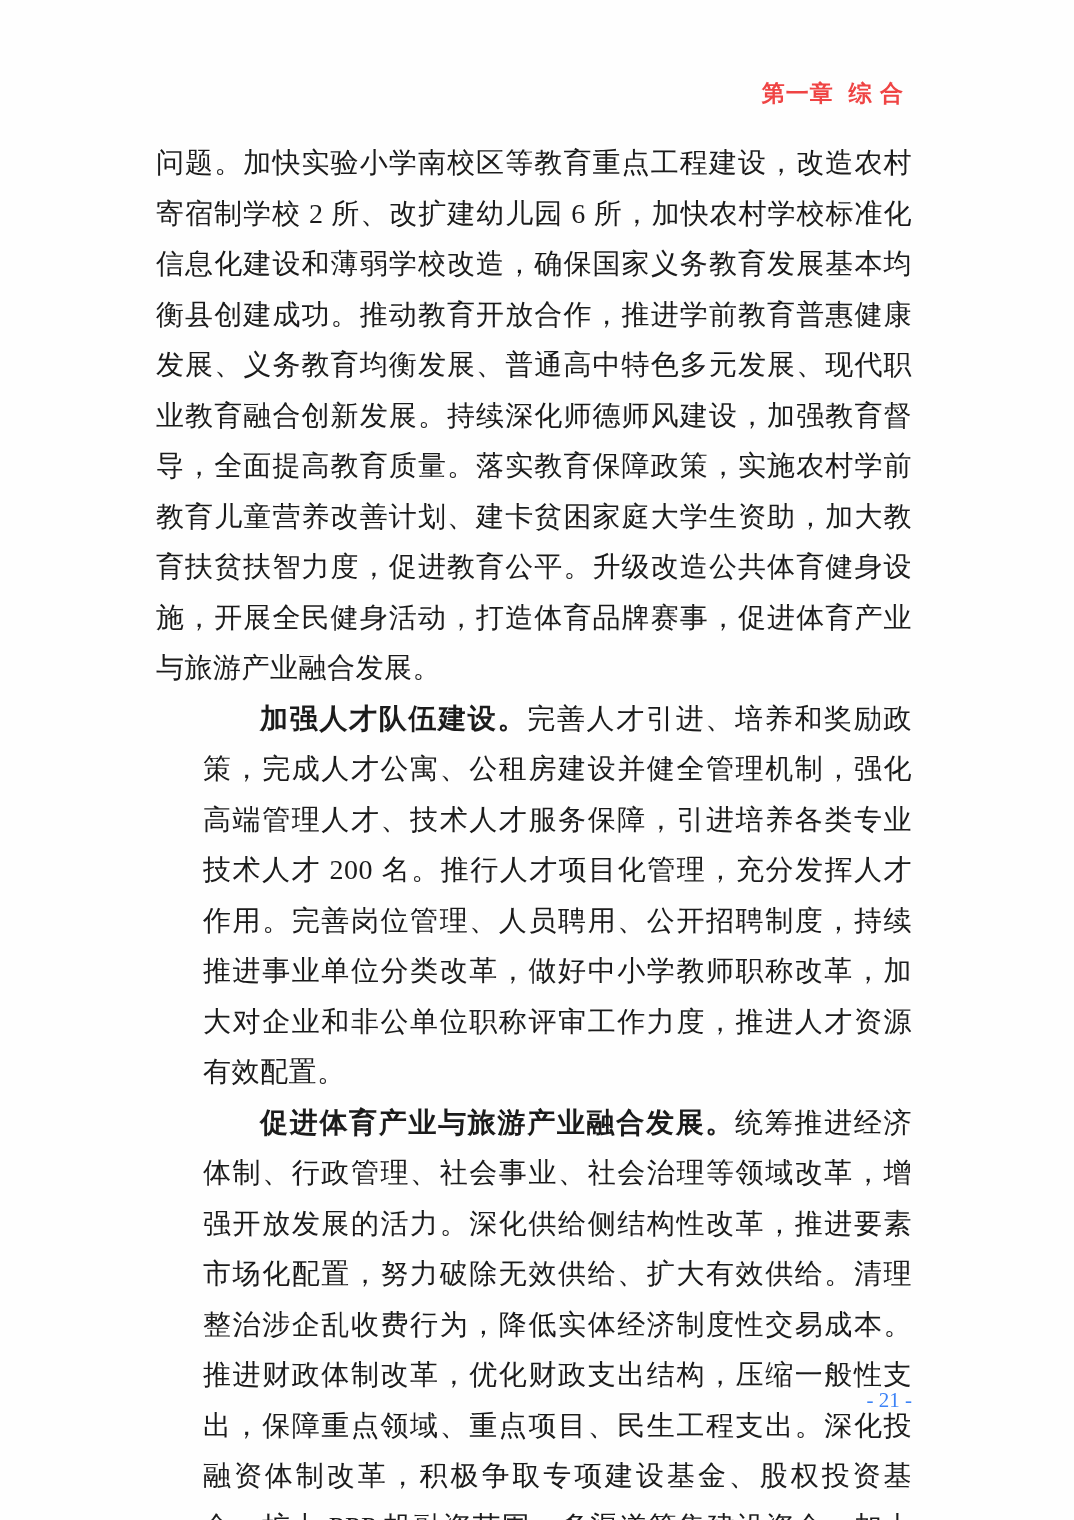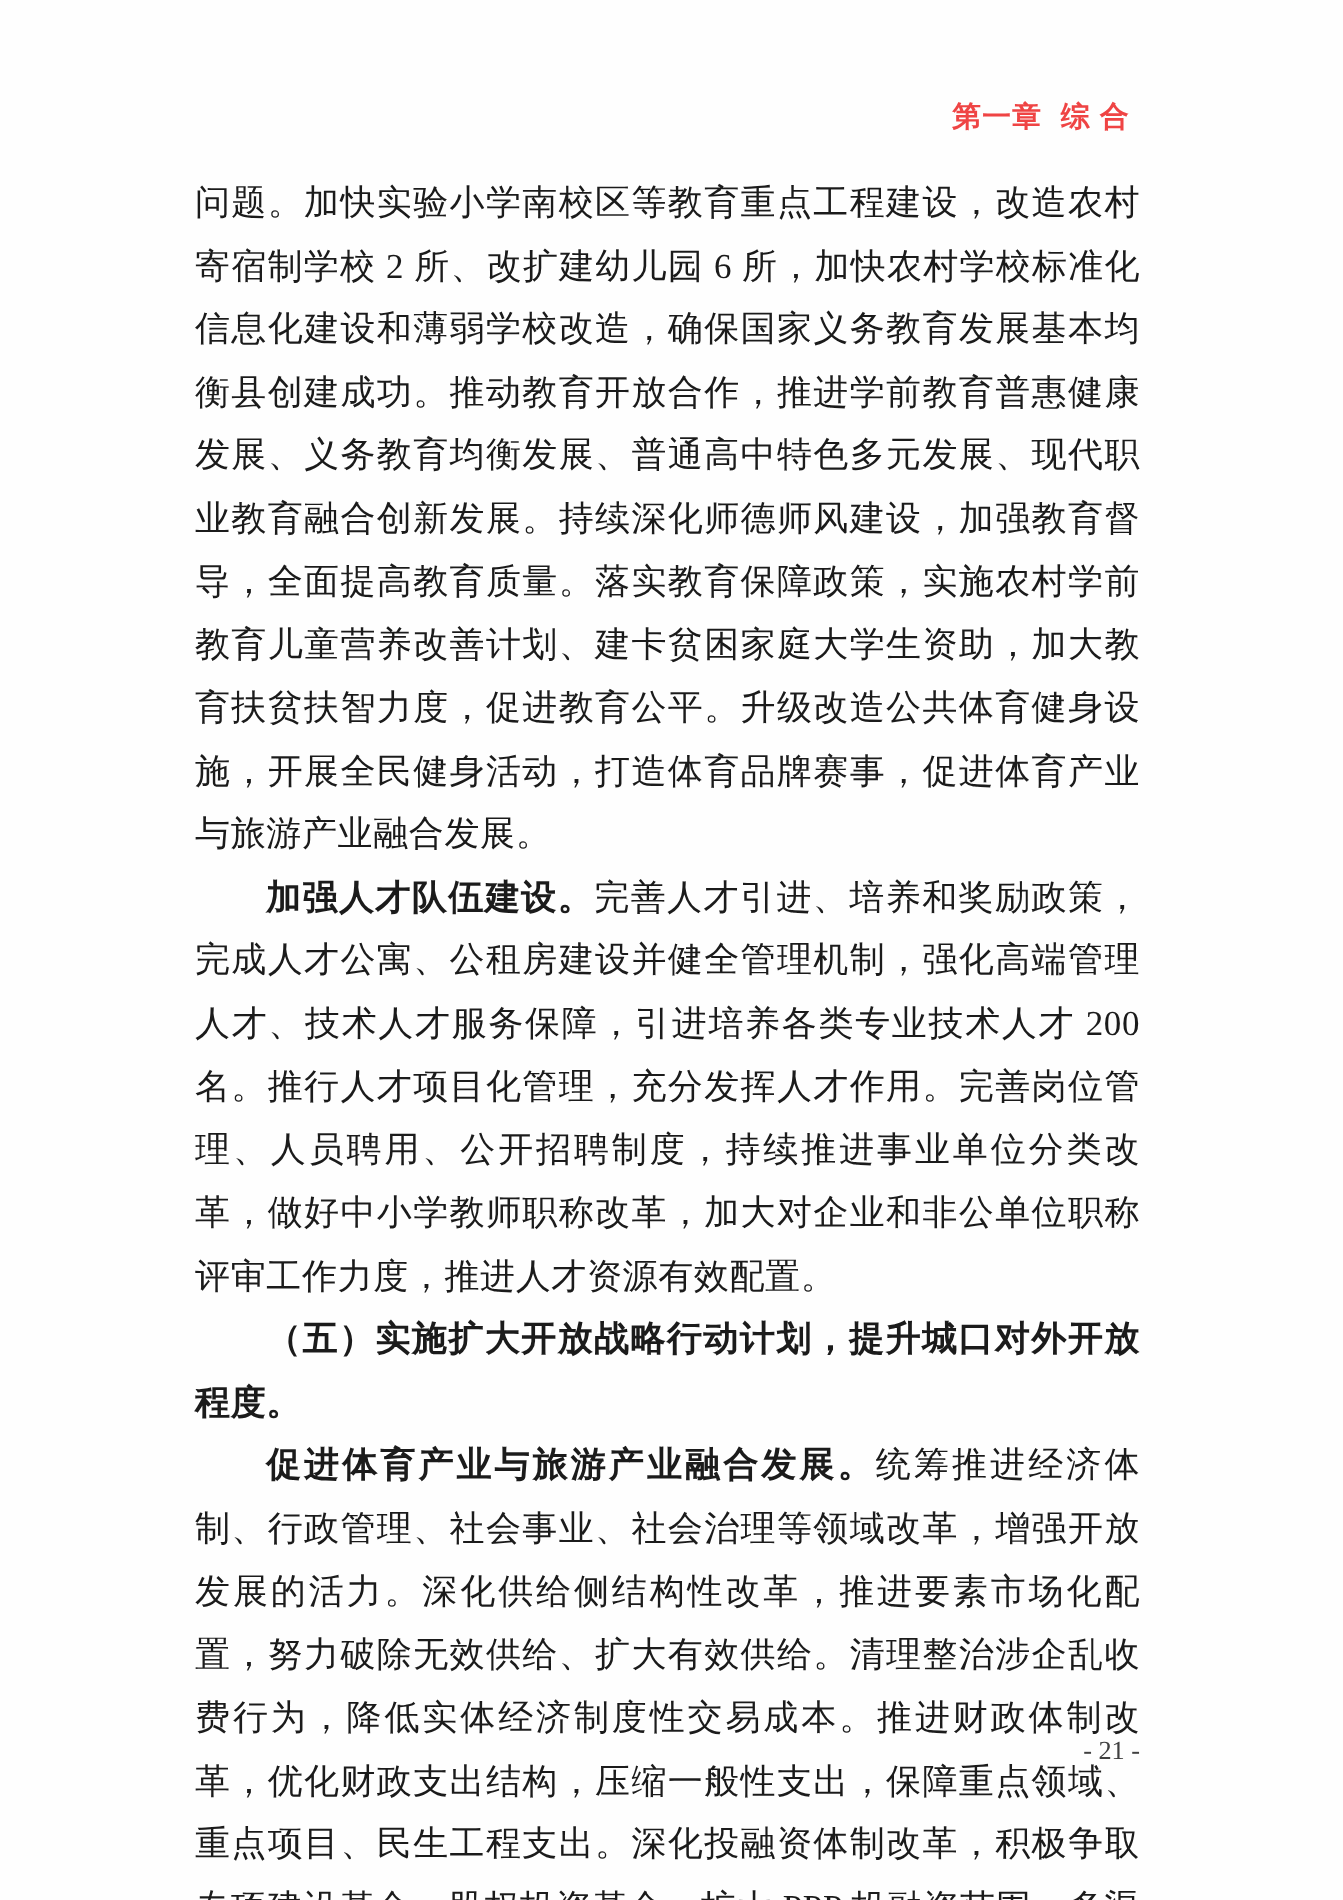--- a/index.html
+++ b/index.html
@@ -43,50 +43,50 @@
     text-align: justify;
     text-justify: inter-character;
     letter-spacing: 0.5px;
   }
   .para {
     margin: 0;
     padding: 0;
   }
   .para.indent {
     text-indent: 57px;
+    margin-left: 47px;
   }
   .lead {
     font-weight: bold;
   }
   .bold-para {
     font-weight: bold;
   }
   .page-number {
     position: absolute;
     top: 1388px;
     right: 162px;
     font-size: 21px;
-    color: #404040;
+    color: #3b82f6;
     white-space: pre;
   }
 </style>
 </head>
 <body>
 
 <div class="page">
 
   <div class="chapter-header">第一章  综 合</div>
 
   <div class="content">
 
     <p class="para"><span>问题。加快实验小学南校区等教育重点工程建设，改造农村寄宿制学校 2 所、改扩建幼儿园 6 所，加快农村学校标准化信息化建设和薄弱学校改造，确保国家义务教育发展基本均衡县创建成功。推动教育开放合作，推进学前教育普惠健康发展、义务教育均衡发展、普通高中特色多元发展、现代职业教育融合创新发展。持续深化师德师风建设，加强教育督导，全面提高教育质量。落实教育保障政策，实施农村学前教育儿童营养改善计划、建卡贫困家庭大学生资助，加大教育扶贫扶智力度，促进教育公平。升级改造公共体育健身设施，开展全民健身活动，打造体育品牌赛事，促进体育产业与旅游产业融合发展。</span></p>
 
     <p class="para indent"><span class="lead">加强人才队伍建设。</span><span>完善人才引进、培养和奖励政策，完成人才公寓、公租房建设并健全管理机制，强化高端管理人才、技术人才服务保障，引进培养各类专业技术人才 200 名。推行人才项目化管理，充分发挥人才作用。完善岗位管理、人员聘用、公开招聘制度，持续推进事业单位分类改革，做好中小学教师职称改革，加大对企业和非公单位职称评审工作力度，推进人才资源有效配置。</span></p>
 
-    <p class="para indent bold-para"><span>（五）实施扩大开放战略行动计划，提升城口对外开放程度。</span></p>
 
     <p class="para indent"><span class="lead">促进体育产业与旅游产业融合发展。</span><span>统筹推进经济体制、行政管理、社会事业、社会治理等领域改革，增强开放发展的活力。深化供给侧结构性改革，推进要素市场化配置，努力破除无效供给、扩大有效供给。清理整治涉企乱收费行为，降低实体经济制度性交易成本。推进财政体制改革，优化财政支出结构，压缩一般性支出，保障重点领域、重点项目、民生工程支出。深化投融资体制改革，积极争取专项建设基金、股权投资基金，扩大 PPP 投融资范围，多渠道筹集建设资金。加大土地储备力度。</span></p>
 
   </div>
 
   <div class="page-number">- 21 -</div>
 
 </div>
 
 </body></html>

